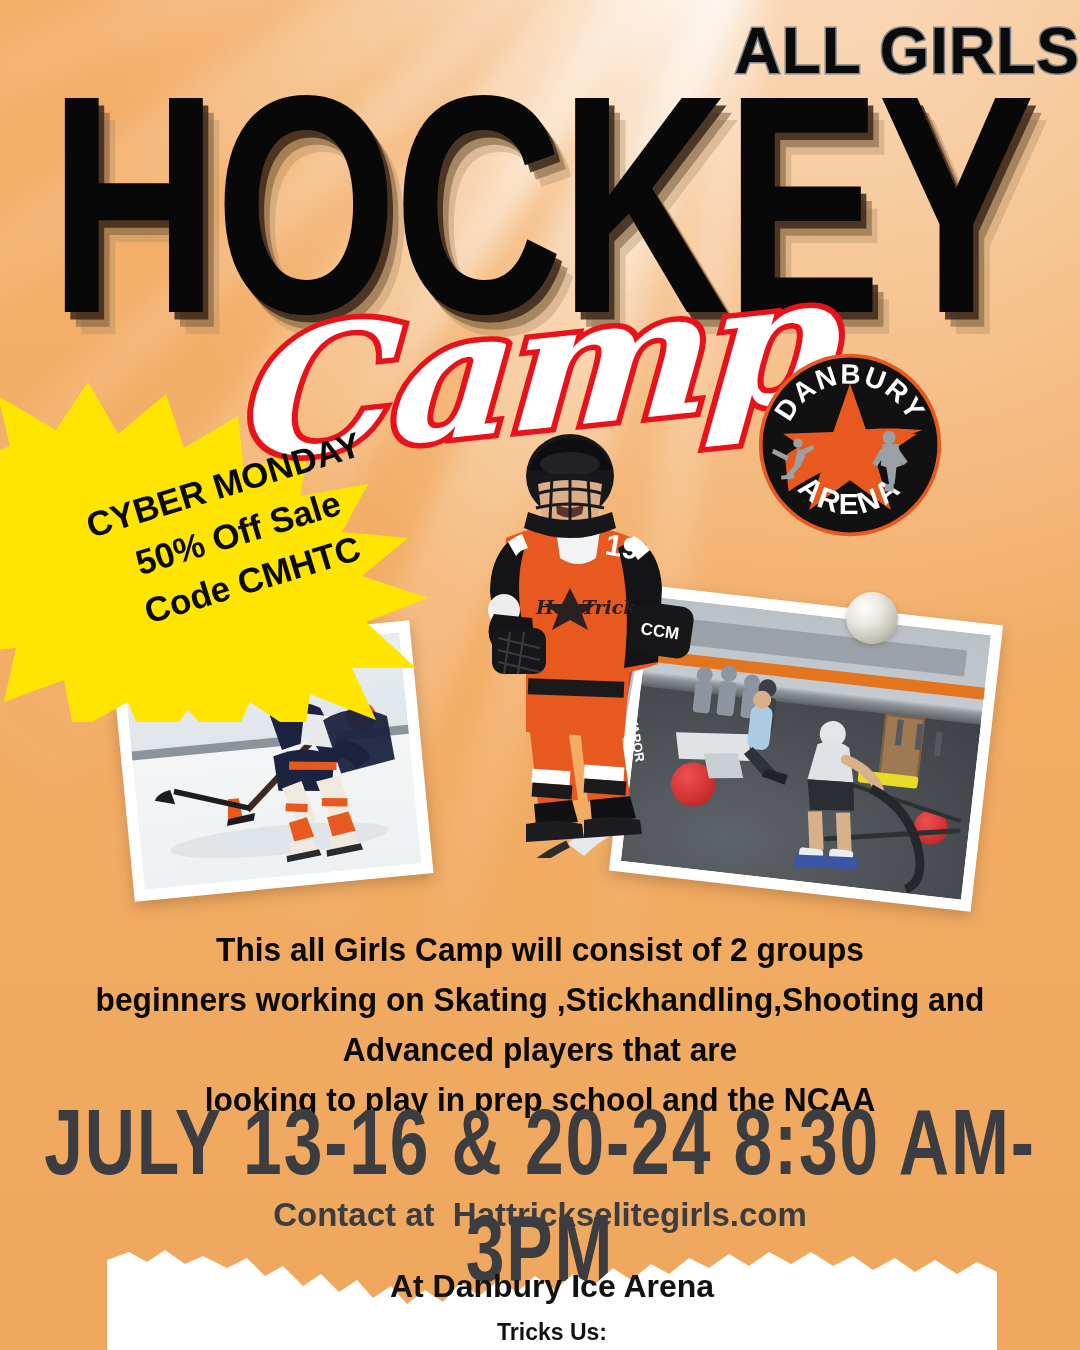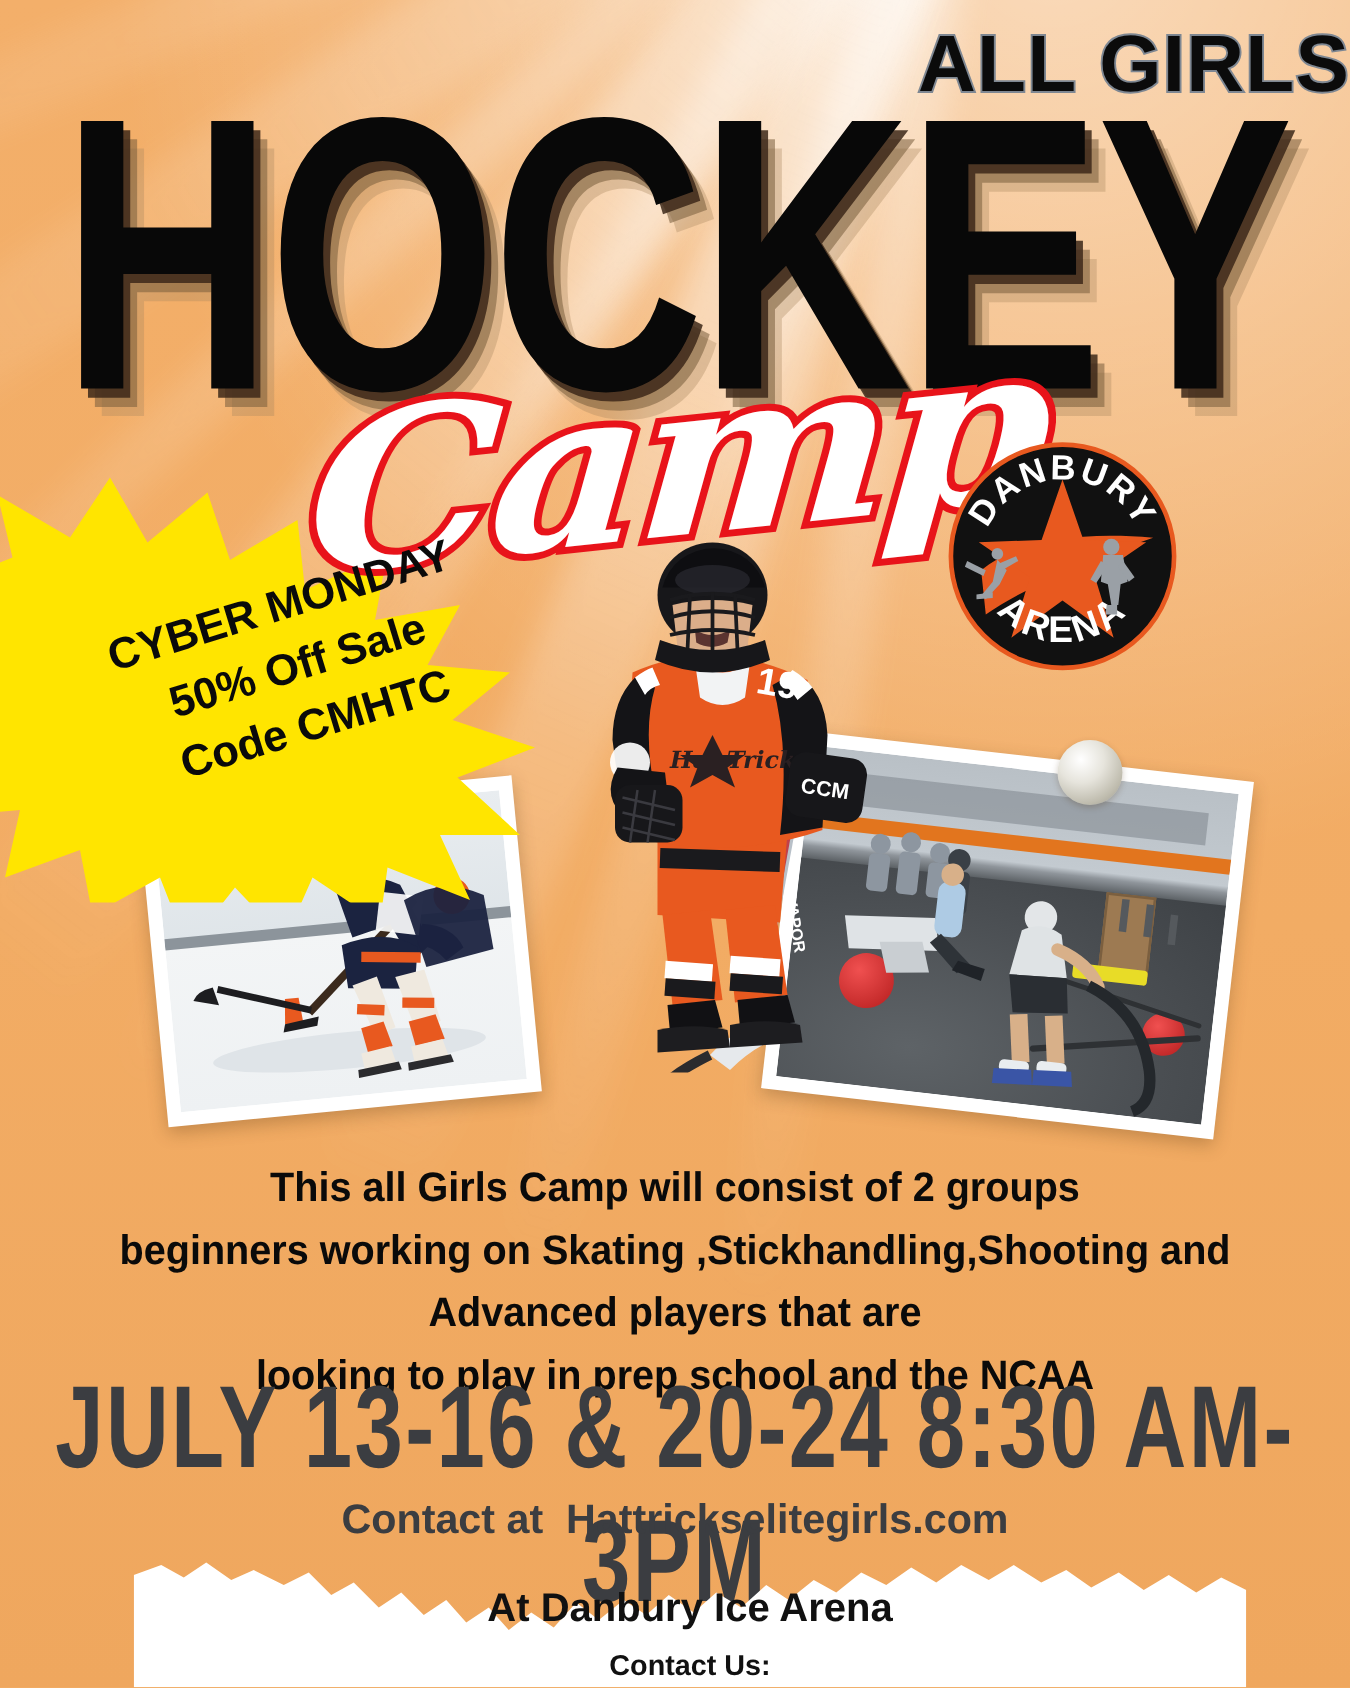--- a/index.html
+++ b/index.html
@@ -404,17 +404,17 @@
 
   <svg class="torn" viewBox="0 0 890 104" preserveAspectRatio="none">
     <path fill="#ffffff" d="M0,14 L22,6 L40,16 L58,4 L78,18 L96,10 L120,22 L140,12 L158,30 L176,20
       L196,40 L214,28 L232,46 L250,34 L266,52 L284,40 L300,58 L318,44 L336,56 L354,36 L372,50
       L392,34 L410,46 L428,30 L448,44 L466,28 L486,40 L506,22 L524,34 L544,18 L562,28 L582,12
       L602,22 L622,8 L642,20 L662,6 L684,18 L704,6 L726,20 L746,10 L766,24 L788,12 L808,26
       L828,14 L850,28 L870,16 L890,26 L890,104 L0,104 Z"></path>
   </svg>
   <div class="footer-text">
     <div class="f1">At Danbury Ice Arena</div>
-    <div class="f2">Contact Us:</div>
+    <div class="f2">Tricks Us:</div>
     <div class="f3">Info.hatttricksyouth@gmail.com or 845-416-5226</div>
   </div>
 
 </div>
 
 </body></html>

